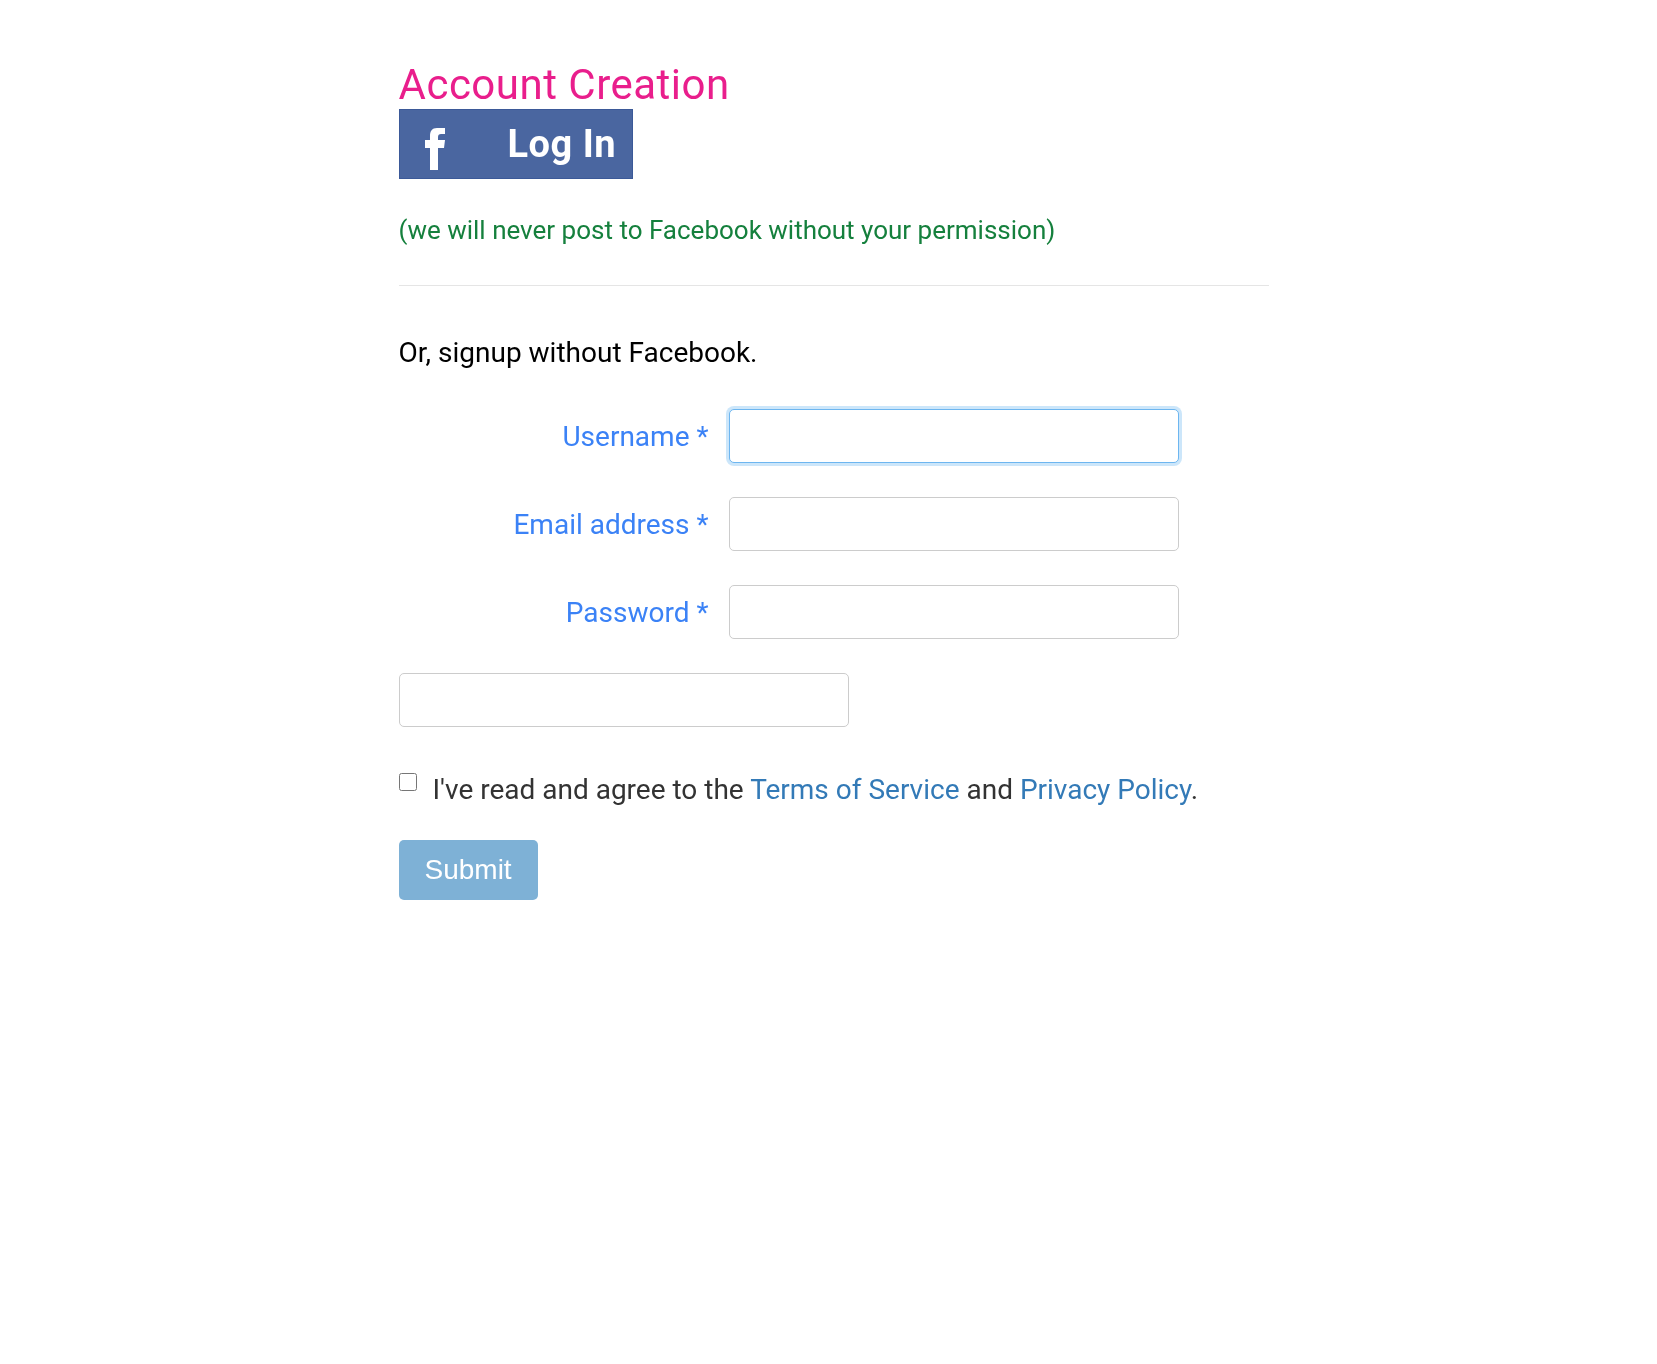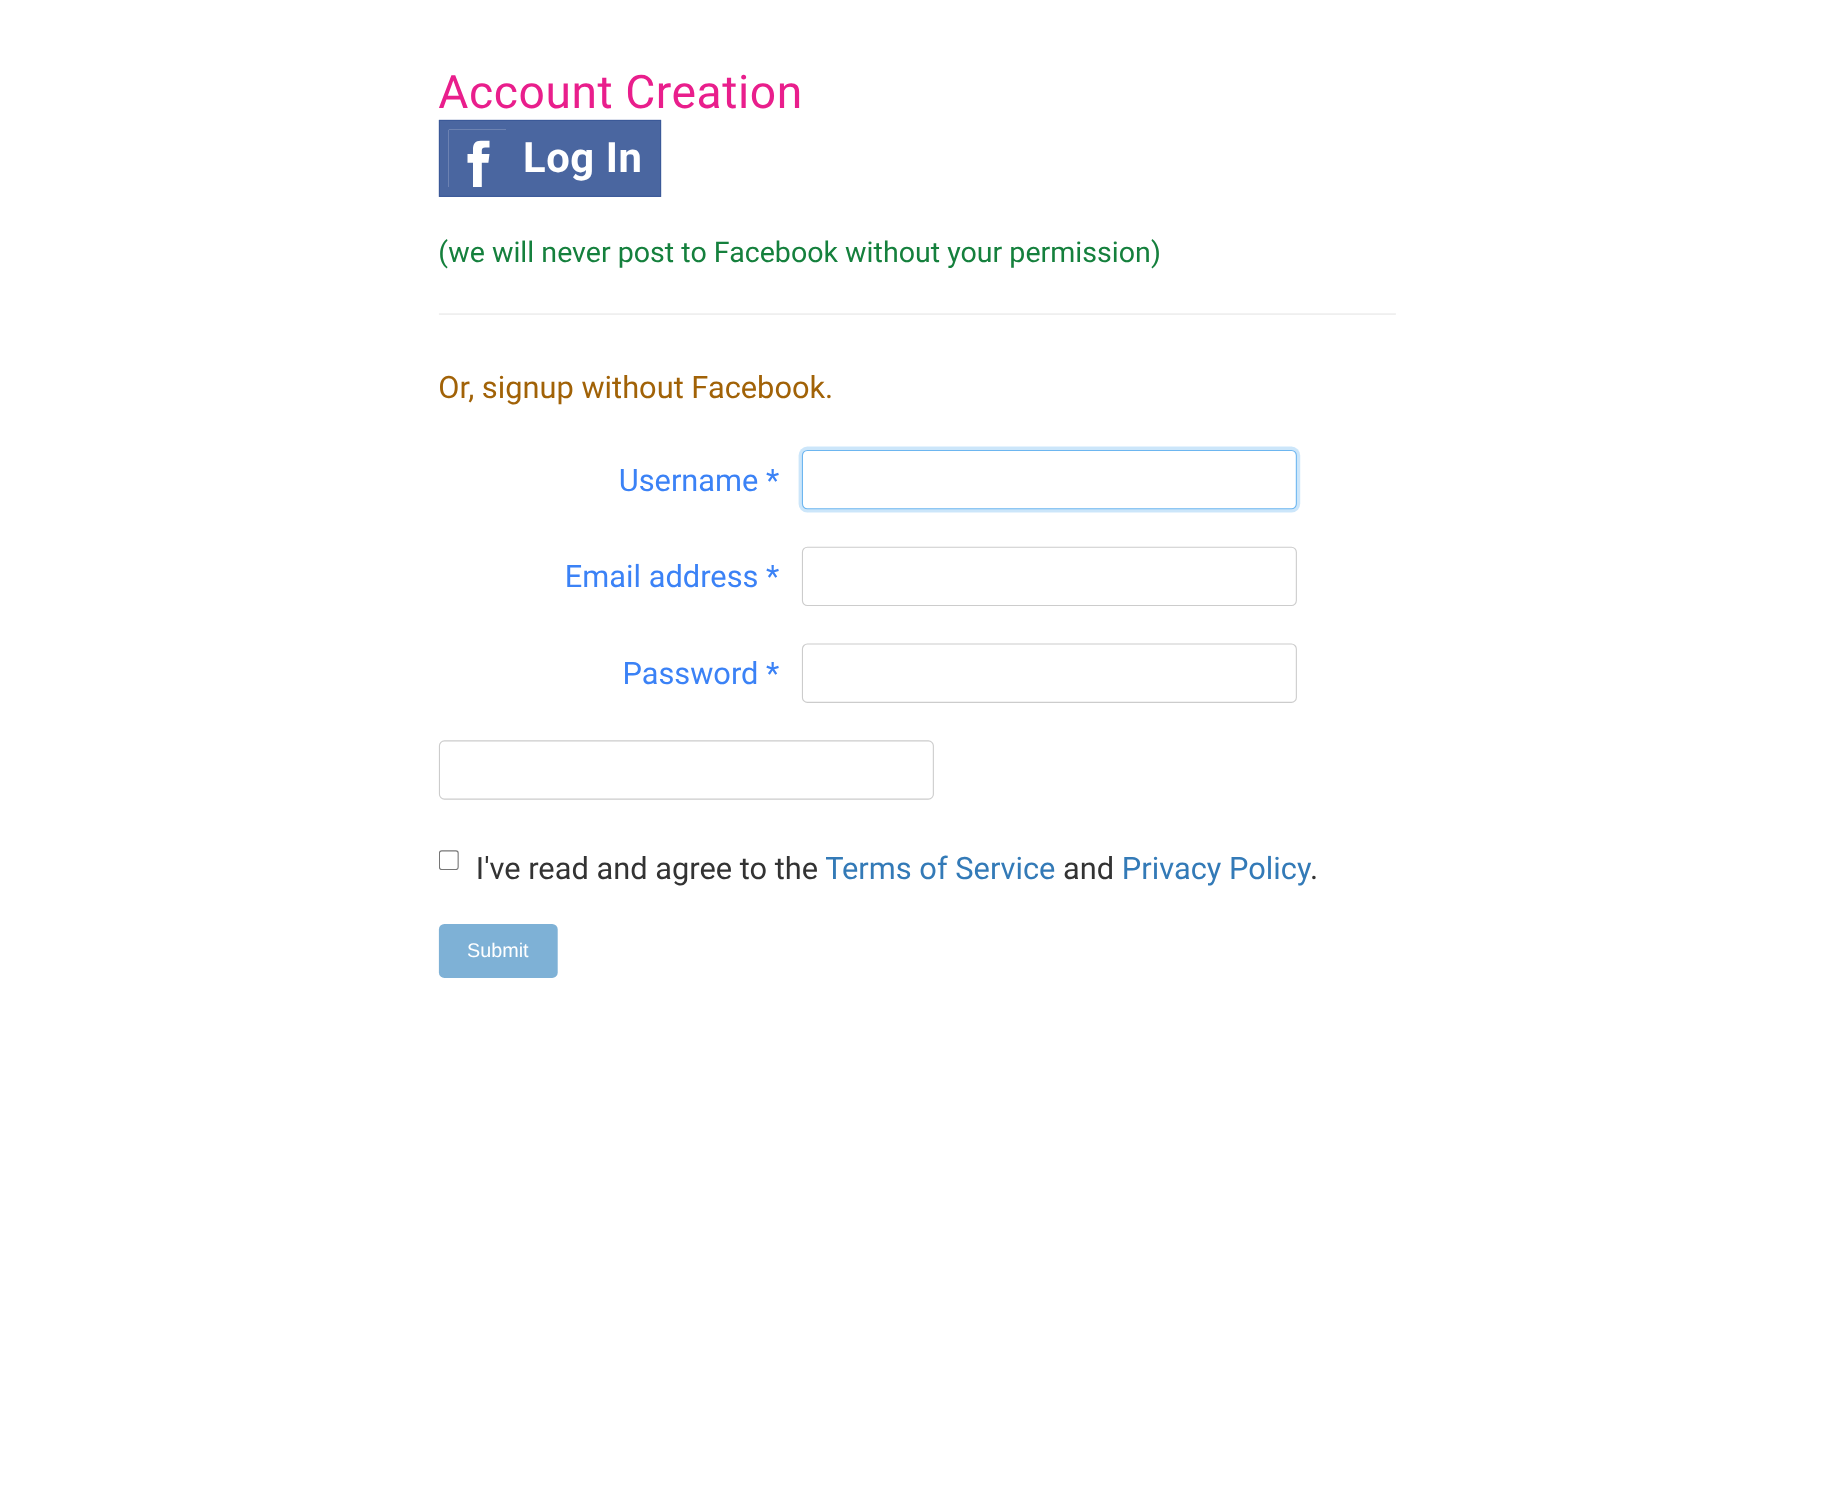--- a/index.html
+++ b/index.html
@@ -25,20 +25,21 @@
       letter-spacing: 0.5px;
     }
     .fb-login-btn {
       display: inline-flex;
       align-items: center;
       background: #4a66a0;
       border: 1px solid #3b5998;
       padding: 8px 16px 8px 8px;
       cursor: pointer;
       text-decoration: none;
+      gap: 32px;
     }
     .fb-icon-box {
       width: 52px;
       height: 52px;
       background: #ffffff;
       display: flex;
       align-items: center;
       justify-content: center;
       margin-right: 16px;
     }
@@ -58,21 +59,21 @@
       margin-top: 36px;
       margin-bottom: 40px;
     }
     hr.divider {
       border: none;
       border-top: 1px solid #e5e5e5;
       margin-bottom: 50px;
     }
     .alt-signup-text {
       font-size: 28px;
-      color: #a16207;
+      color: #000000;
       margin-bottom: 40px;
     }
     .form-row {
       display: flex;
       align-items: center;
       margin-bottom: 34px;
     }
     .form-label {
       width: 330px;
       text-align: right;
@@ -116,21 +117,21 @@
     .link {
       color: #337ab7;
       text-decoration: none;
       cursor: pointer;
     }
     .submit-btn {
       background: #7eb1d6;
       color: #ffffff;
       border: none;
       border-radius: 5px;
-      font-size: 18px;
+      font-size: 28px;
       padding: 14px 26px;
       cursor: pointer;
     }
   </style>
 </head>
 <body>
 
 <div class="container">
 
   <h1 class="page-title">Account Creation</h1>

